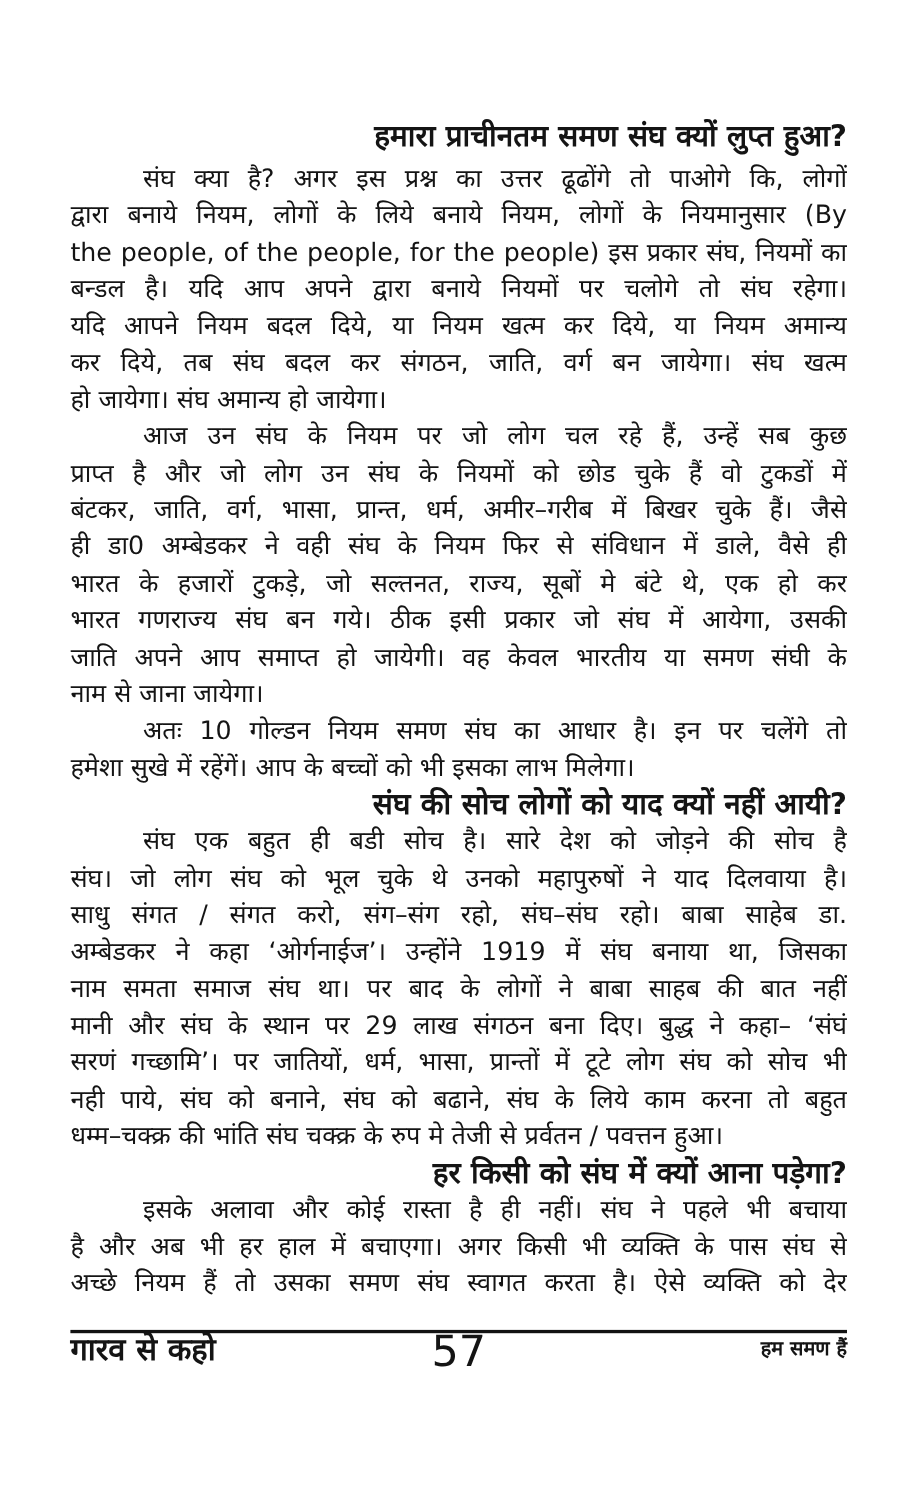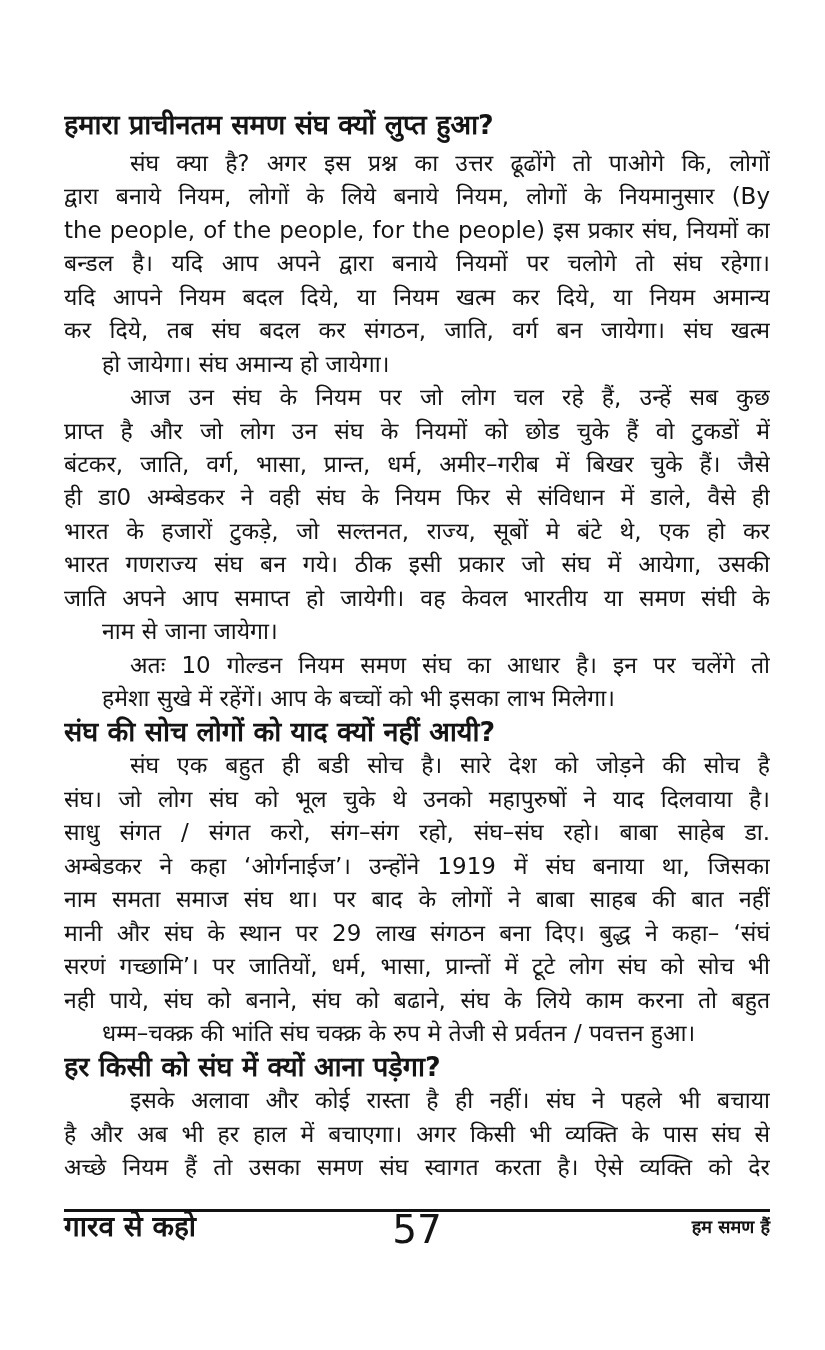--- a/index.html
+++ b/index.html
@@ -27,42 +27,41 @@
     width: 706px;
   }
   
   .h {
     font-weight: 700;
     font-size: 27px;
     line-height: 34px;
     height: 34px;
     white-space: nowrap;
     overflow: hidden;
-    text-align: left;
+    text-align: right;
     letter-spacing: 0px;
   }
   .content > .h:first-child {
     height: 41px;
     line-height: 37px;
   }
   
   .line {
     font-size: 23px;
     line-height: 33.45px;
     height: 33.45px;
     overflow: hidden;
     text-align: justify;
     text-align-last: justify;
   }
   .line.first {
     text-indent: 66px;
   }
   .line.end {
     text-align-last: left;
-    margin-left: 38px;
   }
   
   .footer-rule {
     position: absolute;
     left: 64px;
     top: 1209px;
     width: 706px;
     height: 3px;
     background: #121212;
   }

